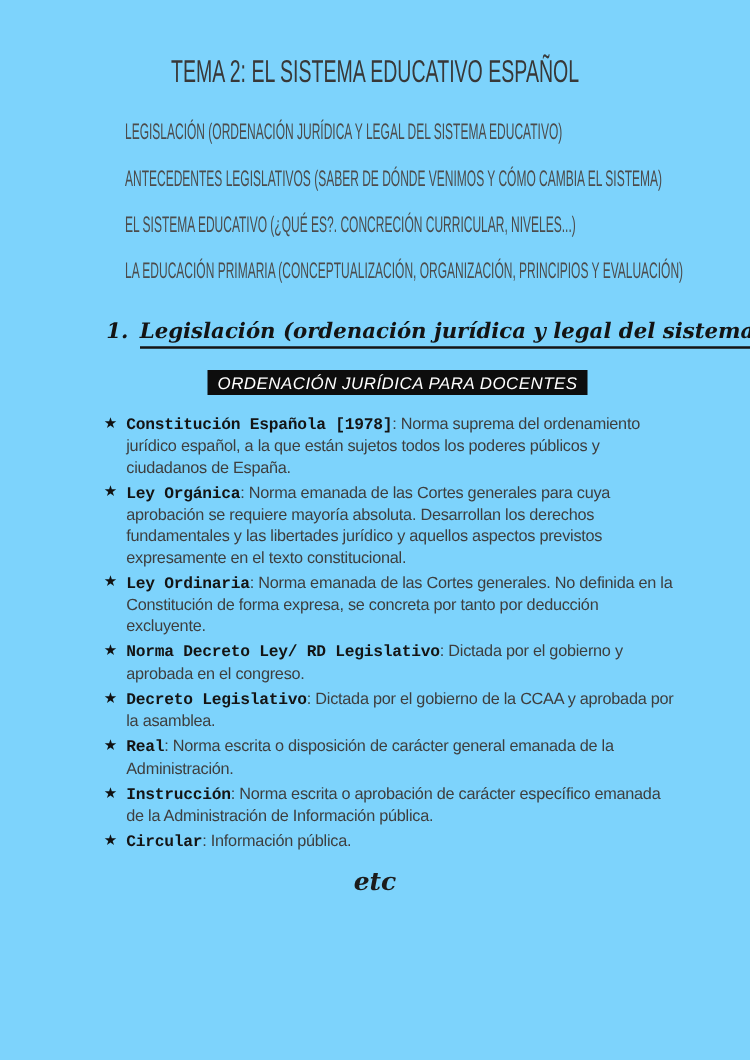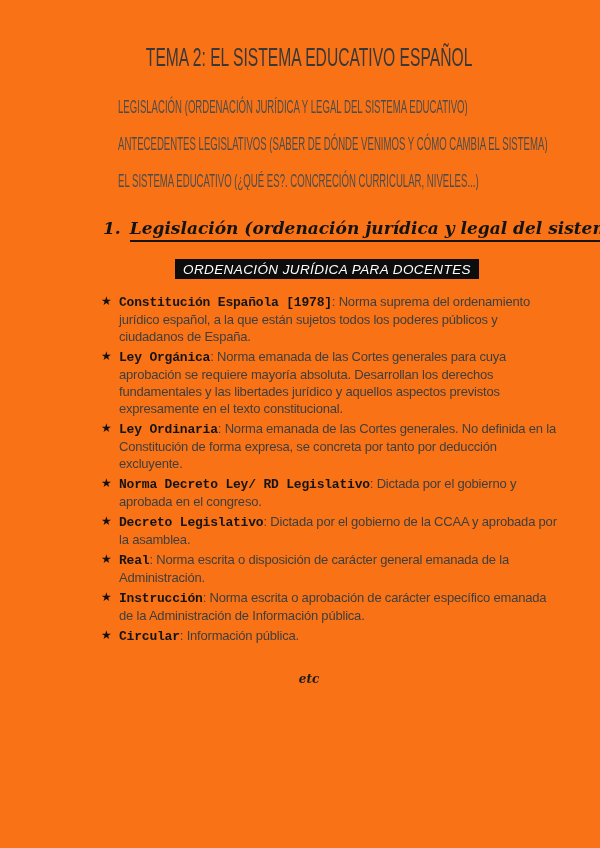--- a/index.html
+++ b/index.html
@@ -5,23 +5,22 @@
   html, body { margin: 0; padding: 0; }
   body {
     width: 600px; height: 848px;
     background: #ffffff;
     font-family: "Liberation Sans", sans-serif;
     overflow: hidden;
   }
   .page {
     position: relative;
     width: 600px; height: 848px;
-    background: #f97316;
+    background: #7dd3fc;
     box-sizing: border-box;
-    padding-left: 18px;
   }
 
   
   .hand {
     display: inline-block;
     font-family: "Liberation Sans", sans-serif;
     color: #4c4c4c;
     white-space: nowrap;
   }
 
@@ -107,26 +106,26 @@
     color: #111111;
     font-style: normal;
   }
   .term {
     font-weight: bold;
     color: #141414;
     font-family: Liberation Mono, monospace;
   }
 
   .etc-row {
-    margin-top: 27px;
+    margin-top: 11px;
     text-align: center;
     font-family: "DejaVu Serif", serif;
     font-style: italic;
     font-weight: bold;
-    font-size: 12px;
+    font-size: 20px;
     color: #1c1c1c;
   }
 </style>
 </head>
 <body>
 
 <div class="page">
 
   <div class="doc-title-row">
     <span class="hand doc-title">TEMA 2: EL SISTEMA EDUCATIVO ESPAÑOL</span>
@@ -134,20 +133,23 @@
 
   <div class="toc">
     <div class="toc-line">
       <span class="hand">LEGISLACIÓN (ORDENACIÓN JURÍDICA Y LEGAL DEL SISTEMA EDUCATIVO)</span>
     </div>
     <div class="toc-line">
       <span class="hand">ANTECEDENTES LEGISLATIVOS (SABER DE DÓNDE VENIMOS Y CÓMO CAMBIA EL SISTEMA)</span>
     </div>
     <div class="toc-line">
       <span class="hand">EL SISTEMA EDUCATIVO (¿QUÉ ES?. CONCRECIÓN CURRICULAR, NIVELES...)</span>
+    </div>
+    <div class="toc-line">
+      <span class="hand">LA EDUCACIÓN PRIMARIA (CONCEPTUALIZACIÓN, ORGANIZACIÓN, PRINCIPIOS Y EVALUACIÓN)</span>
     </div>
   </div>
 
   <div class="section-heading-row">
     <span class="section-number">1.</span><span class="section-heading-text">Legislación (ordenación jurídica y legal del sistema educativo)</span>
   </div>
 
   <div class="banner-row">
     <span class="banner">ORDENACIÓN JURÍDICA PARA DOCENTES</span>
   </div>

